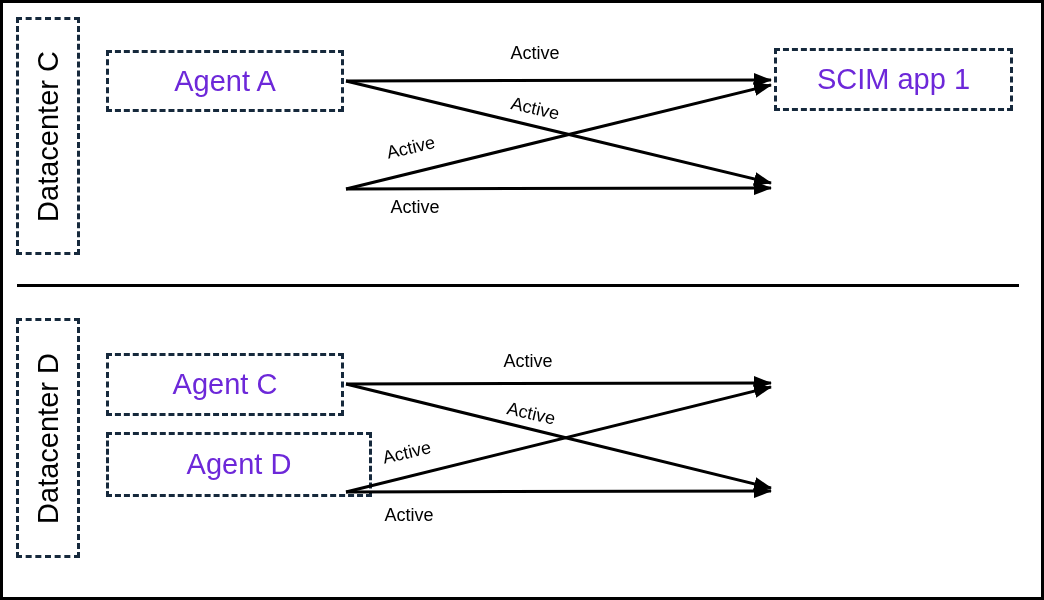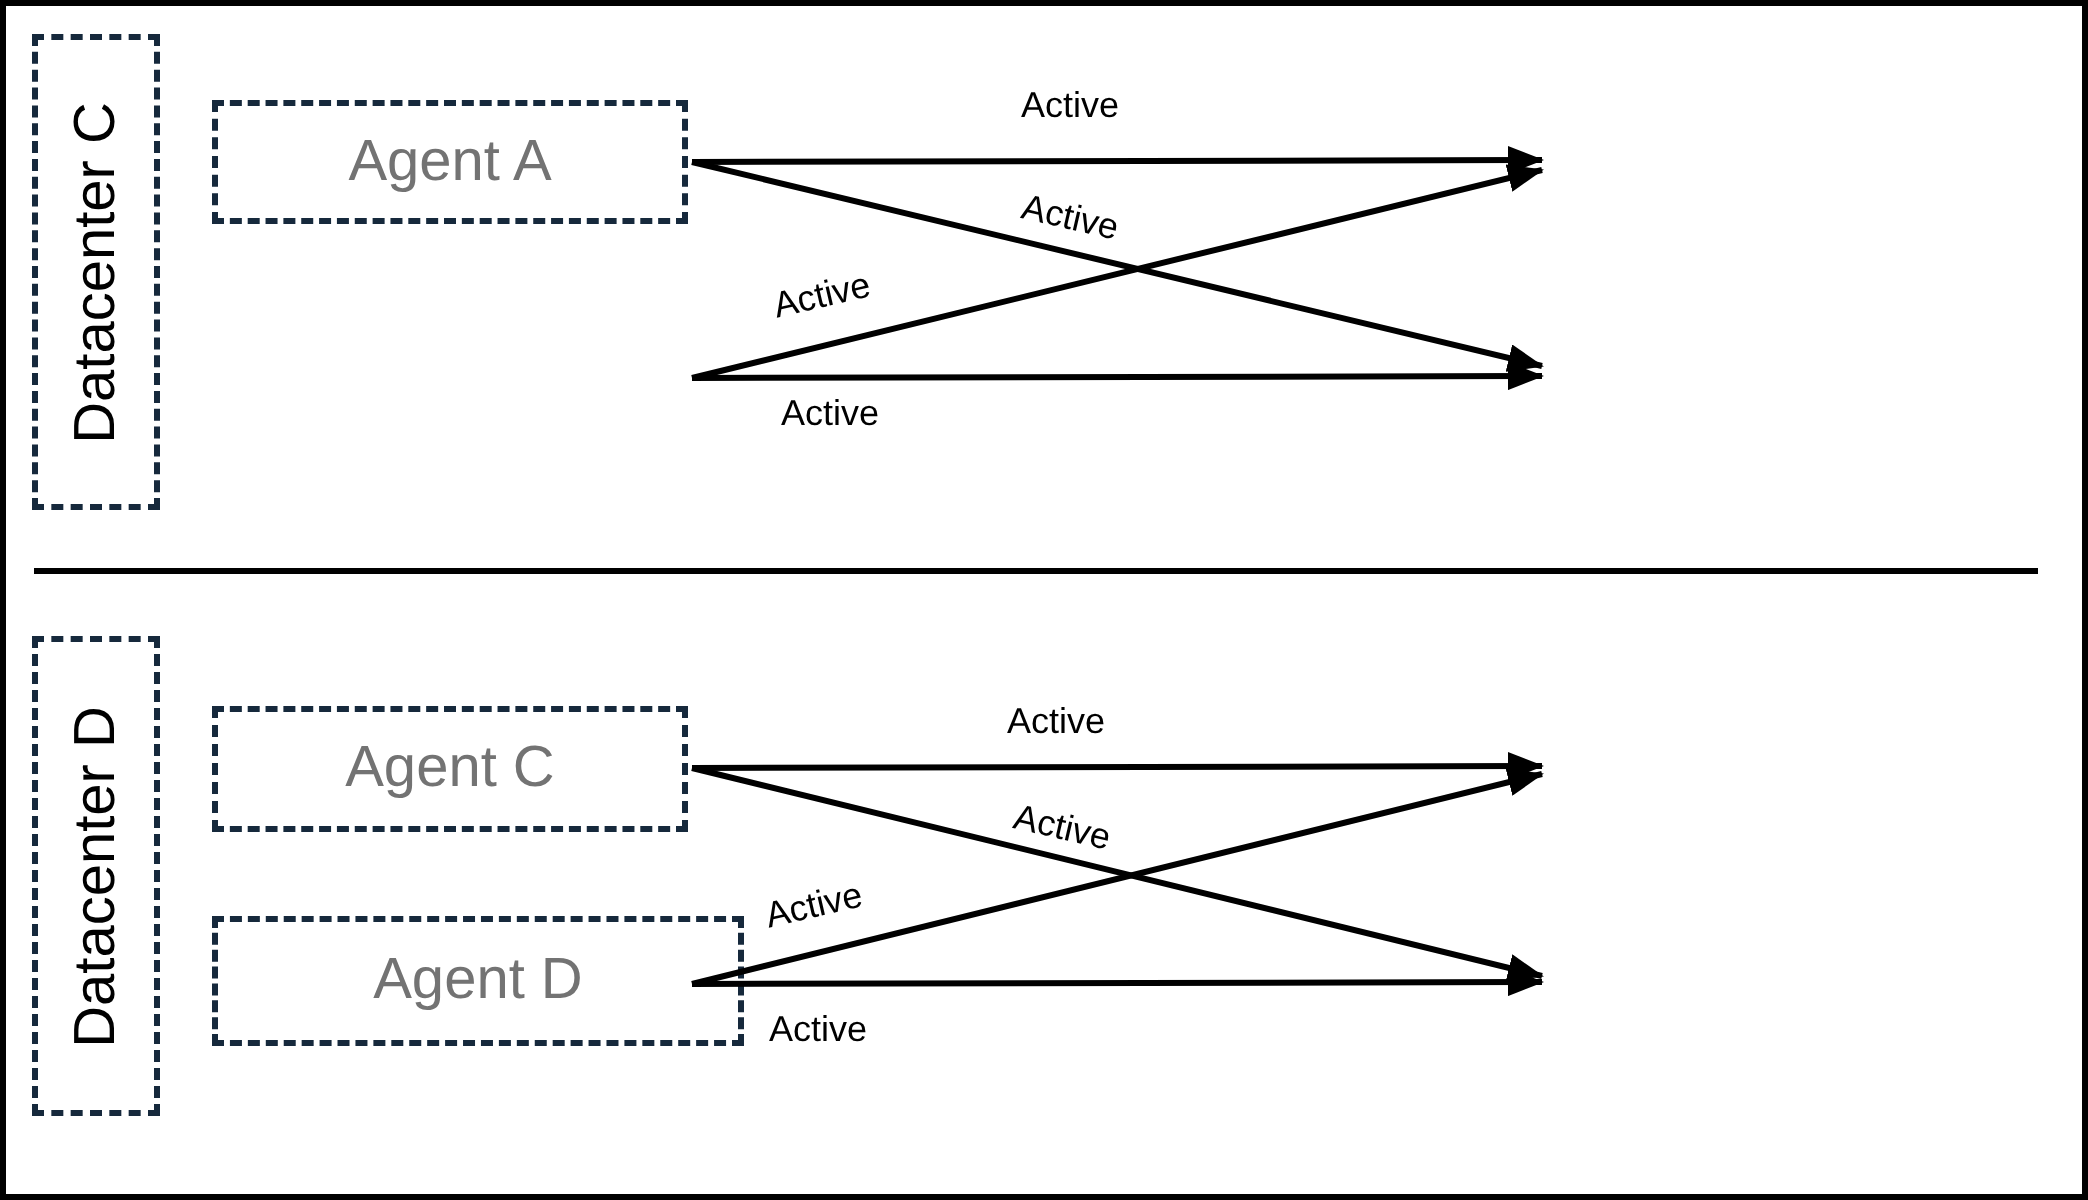--- a/index.html
+++ b/index.html
@@ -13,21 +13,21 @@
     overflow:hidden;
   }
   .dash-box{
     position:absolute;
     box-sizing:border-box;
     border:3px dashed #16293c;
     background:#ffffff;
     display:flex;align-items:center;justify-content:center;
     color:#000000;
   }
-  .node-label{font-size:29px;color:#737373;white-space:nowrap;}
+  .node-label{font-size:29px;color:#6d28d9;white-space:nowrap;}
   .dc-box{width:64px;}
   .dc-label{
     transform:rotate(-90deg);
     font-size:29px;
     white-space:nowrap;
     color:#000;
   }
   .edge-label{
     position:absolute;
     font-size:18px;
@@ -52,38 +52,41 @@
 
   <div class="dash-box dc-box" style="left:13px;top:14px;height:238px;">
     <span class="dc-label">Datacenter C</span>
   </div>
 
   <div class="dash-box" style="left:103px;top:47px;width:238px;height:62px;">
     <span class="node-label">Agent A</span>
   </div>
 
 
+  <div class="dash-box" style="left:771px;top:45px;width:239px;height:63px;">
+    <span class="node-label">SCIM app 1</span>
+  </div>
 
 
   <span class="edge-label" style="left:532px;top:50px;">Active</span>
   <span class="edge-label rot-cw" style="left:532px;top:106px;">Active</span>
   <span class="edge-label rot-ccw" style="left:408px;top:145px;">Active</span>
   <span class="edge-label" style="left:412px;top:204px;">Active</span>
 
   <div id="divider"></div>
 
   <div class="dash-box dc-box" style="left:13px;top:315px;height:240px;">
     <span class="dc-label">Datacenter D</span>
   </div>
 
   <div class="dash-box" style="left:103px;top:350px;width:238px;height:63px;">
     <span class="node-label">Agent C</span>
   </div>
 
-  <div class="dash-box" style="left:103px;top:455px;width:266px;height:65px;">
+  <div class="dash-box" style="left:103px;top:429px;width:266px;height:65px;">
     <span class="node-label">Agent D</span>
   </div>
 
 
 
   <span class="edge-label" style="left:525px;top:358px;">Active</span>
   <span class="edge-label rot-cw" style="left:528px;top:411px;">Active</span>
   <span class="edge-label rot-ccw" style="left:404px;top:450px;">Active</span>
   <span class="edge-label" style="left:406px;top:512px;">Active</span>
 

